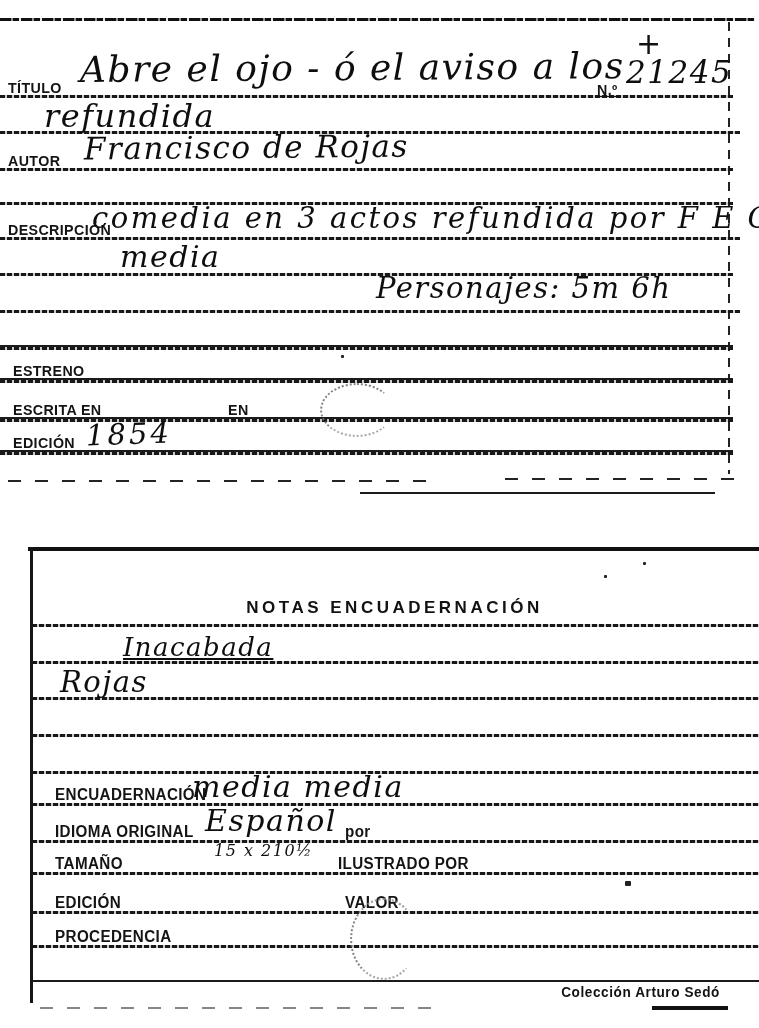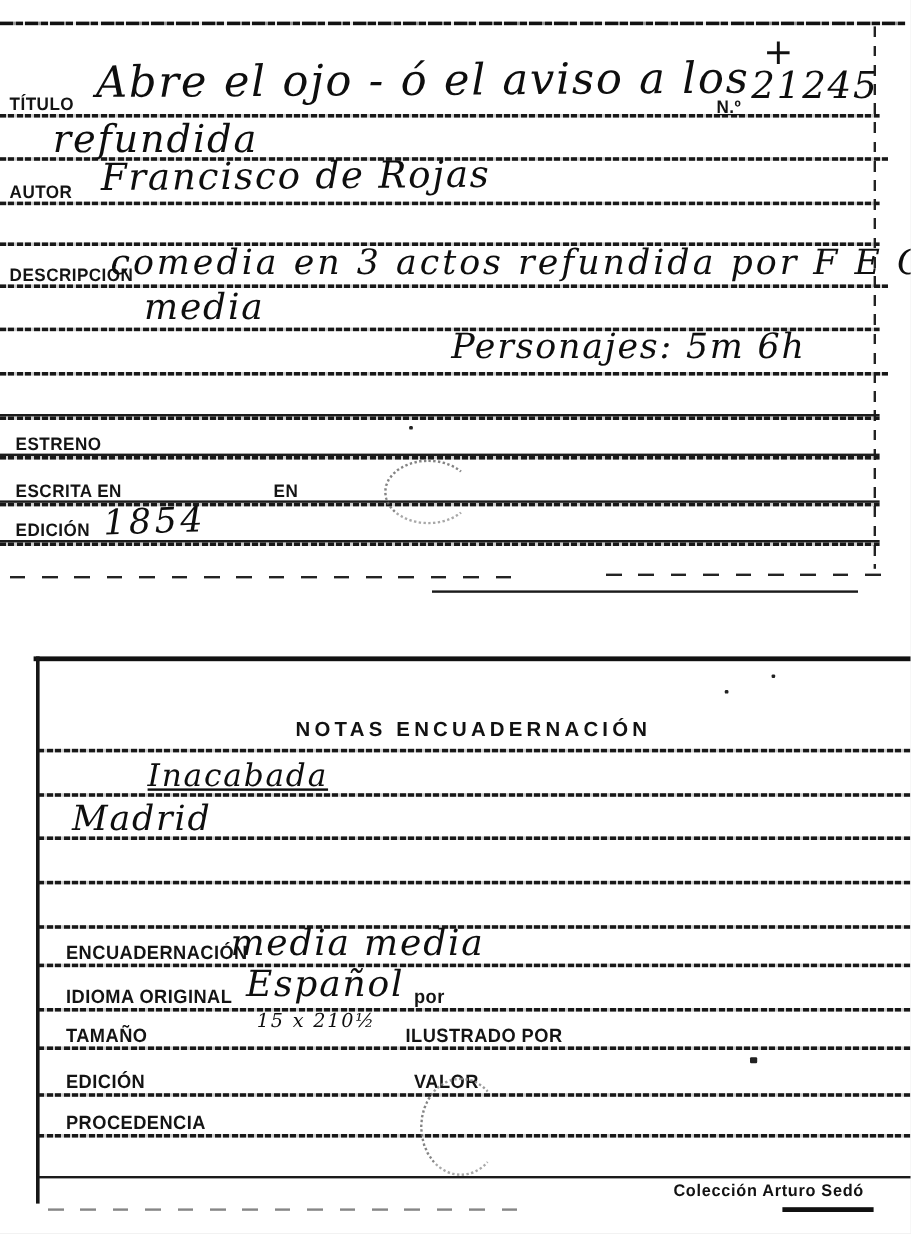--- a/index.html
+++ b/index.html
@@ -132,21 +132,21 @@
     <span class="lbl" style="top:786px;left:55px;font-size:16px;">ENCUADERNACIÓN</span>
     <span class="lbl" style="top:823px;left:55px;font-size:16px;">IDIOMA ORIGINAL</span>
     <span class="lbl" style="top:823px;left:345px;font-size:16px;">por</span>
     <span class="lbl" style="top:855px;left:55px;font-size:16px;">TAMAÑO</span>
     <span class="lbl" style="top:855px;left:338px;font-size:16px;">ILUSTRADO POR</span>
     <span class="lbl" style="top:894px;left:55px;font-size:16px;">EDICIÓN</span>
     <span class="lbl" style="top:894px;left:345px;font-size:16px;">VALOR</span>
     <span class="lbl" style="top:928px;left:55px;font-size:16px;">PROCEDENCIA</span>
 
     <span class="hw" style="top:634px;left:86px;font-size:26px;text-decoration:underline;margin-left:37px;">Inacabada</span>
-    <span class="hw" style="top:668px;left:60px;font-size:29px;">Madrid</span>
+    <span class="hw" style="top:668px;left:60px;font-size:29px;">Rojas</span>
     <span class="hw" style="top:772px;left:192px;font-size:30px;">media media</span>
     <span class="hw" style="top:806px;left:205px;font-size:30px;">Español</span>
     <span class="hw" style="top:843px;left:214px;font-size:16px;">15 x 210½</span>
 
     <div class="smudge" style="top:898px;left:350px;width:64px;height:78px;border-right-color:transparent;border-top-color:#8a8a8a;"></div>
 
     <div class="footer" style="top:984px;left:420px;width:300px;">Colección Arturo Sedó</div>
 
     <div class="rule dashes" style="top:1007px;left:40px;width:400px;opacity:.55;"></div>
     <div class="rule heavy" style="top:1006px;left:652px;width:76px;"></div>

